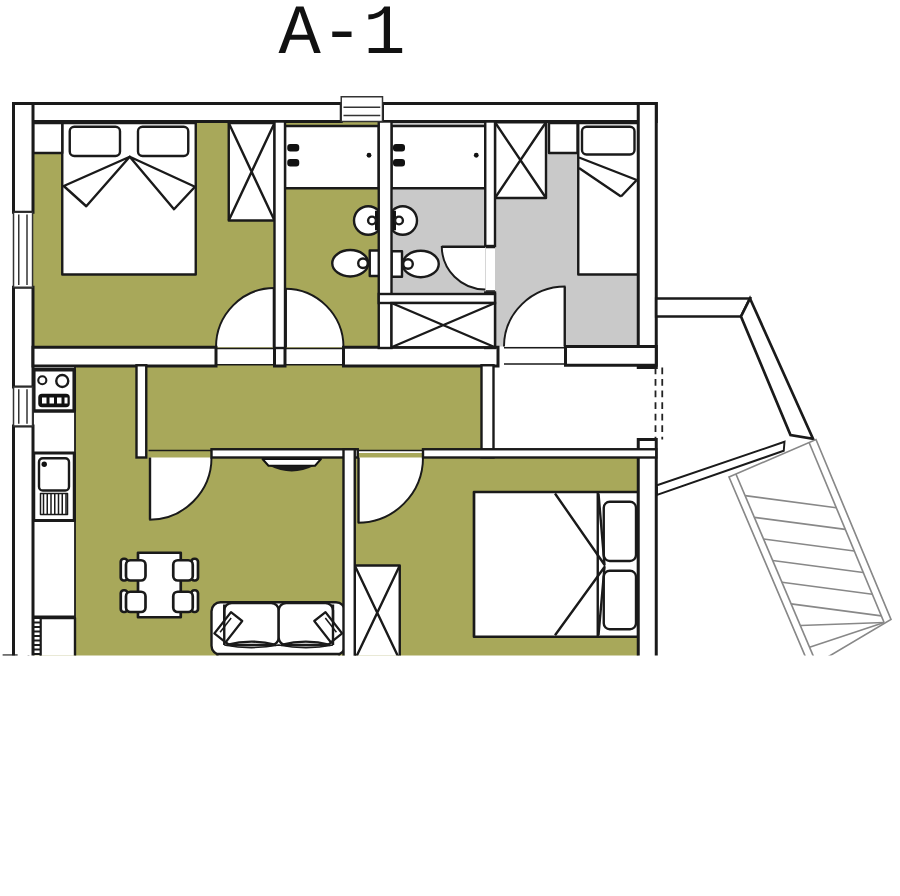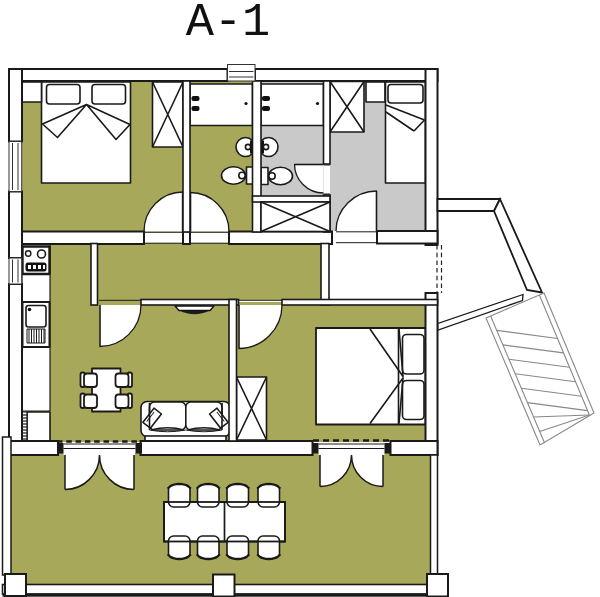--- a/index.html
+++ b/index.html
@@ -1,16 +1,16 @@
 <!DOCTYPE html>
 <html><head>
 <meta charset="utf-8">
 <style>
 html,body{margin:0;padding:0;background:#fff;}
-#plan{position:relative;width:600px;height:597px;font-family:"Liberation Sans",sans-serif;border-radius:30px;}
+#plan{position:relative;width:600px;height:437px;font-family:"Liberation Sans",sans-serif;border-radius:30px;}
 </style>
 </head>
 <body>
 <div id="plan">
 <svg width="600" height="597" viewBox="0 0 600 597" xmlns="http://www.w3.org/2000/svg">
 
 <rect x="0" y="0" width="600" height="597" fill="#ffffff"></rect>
 
 <rect x="22" y="81" width="161" height="151" fill="#a8a85a"></rect>
 

